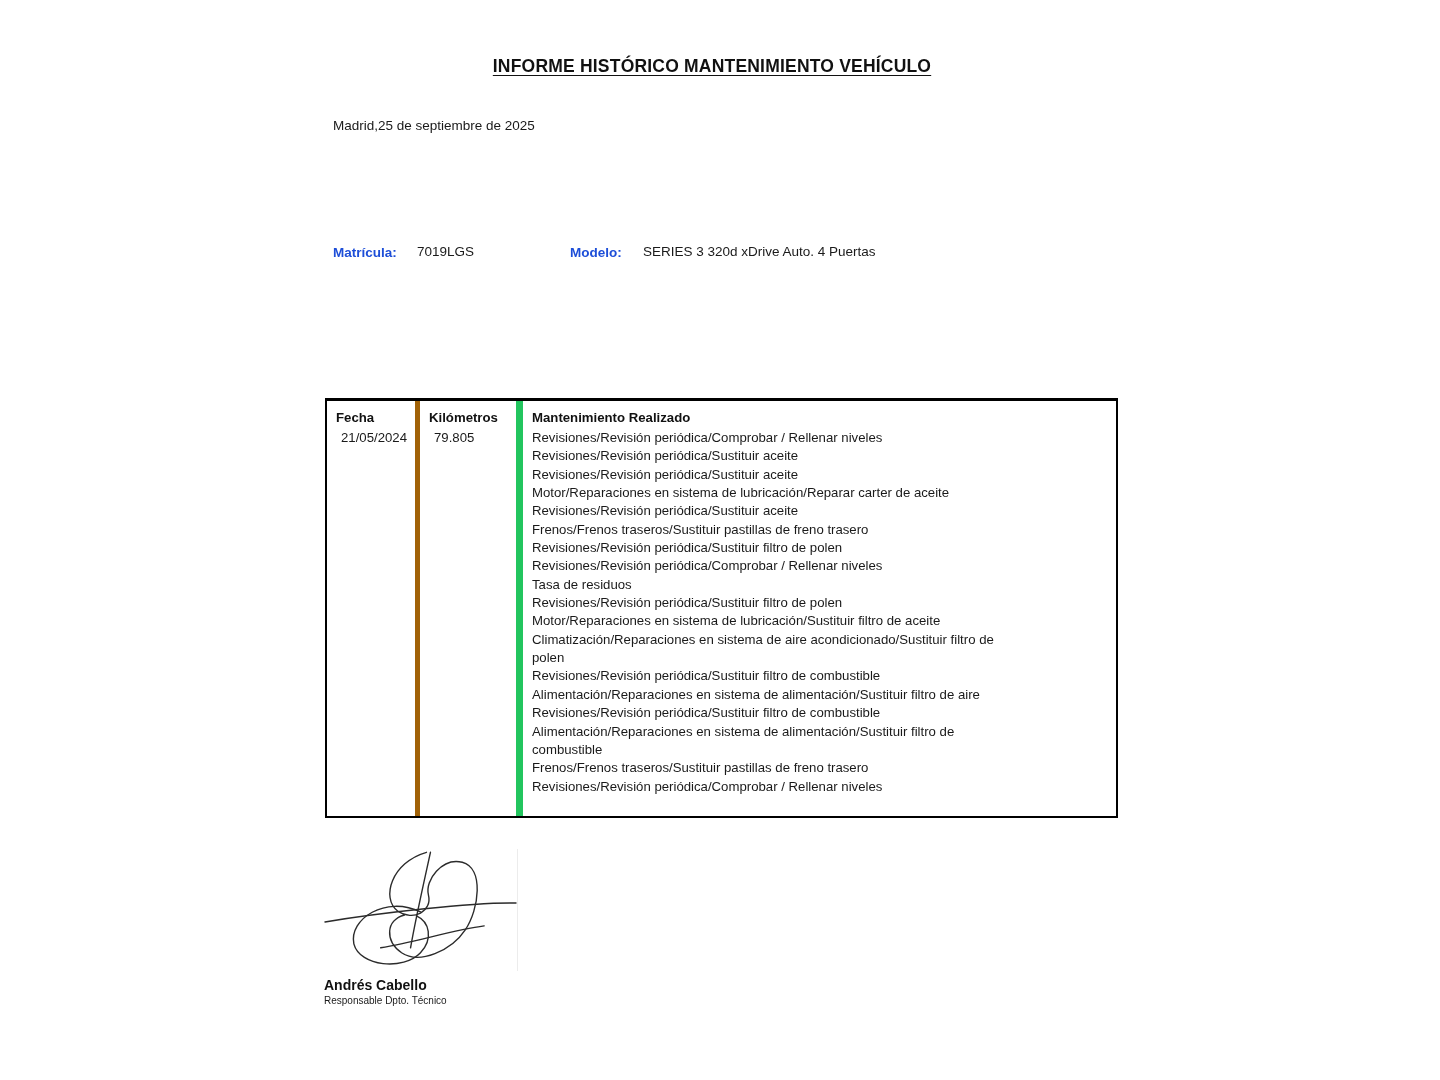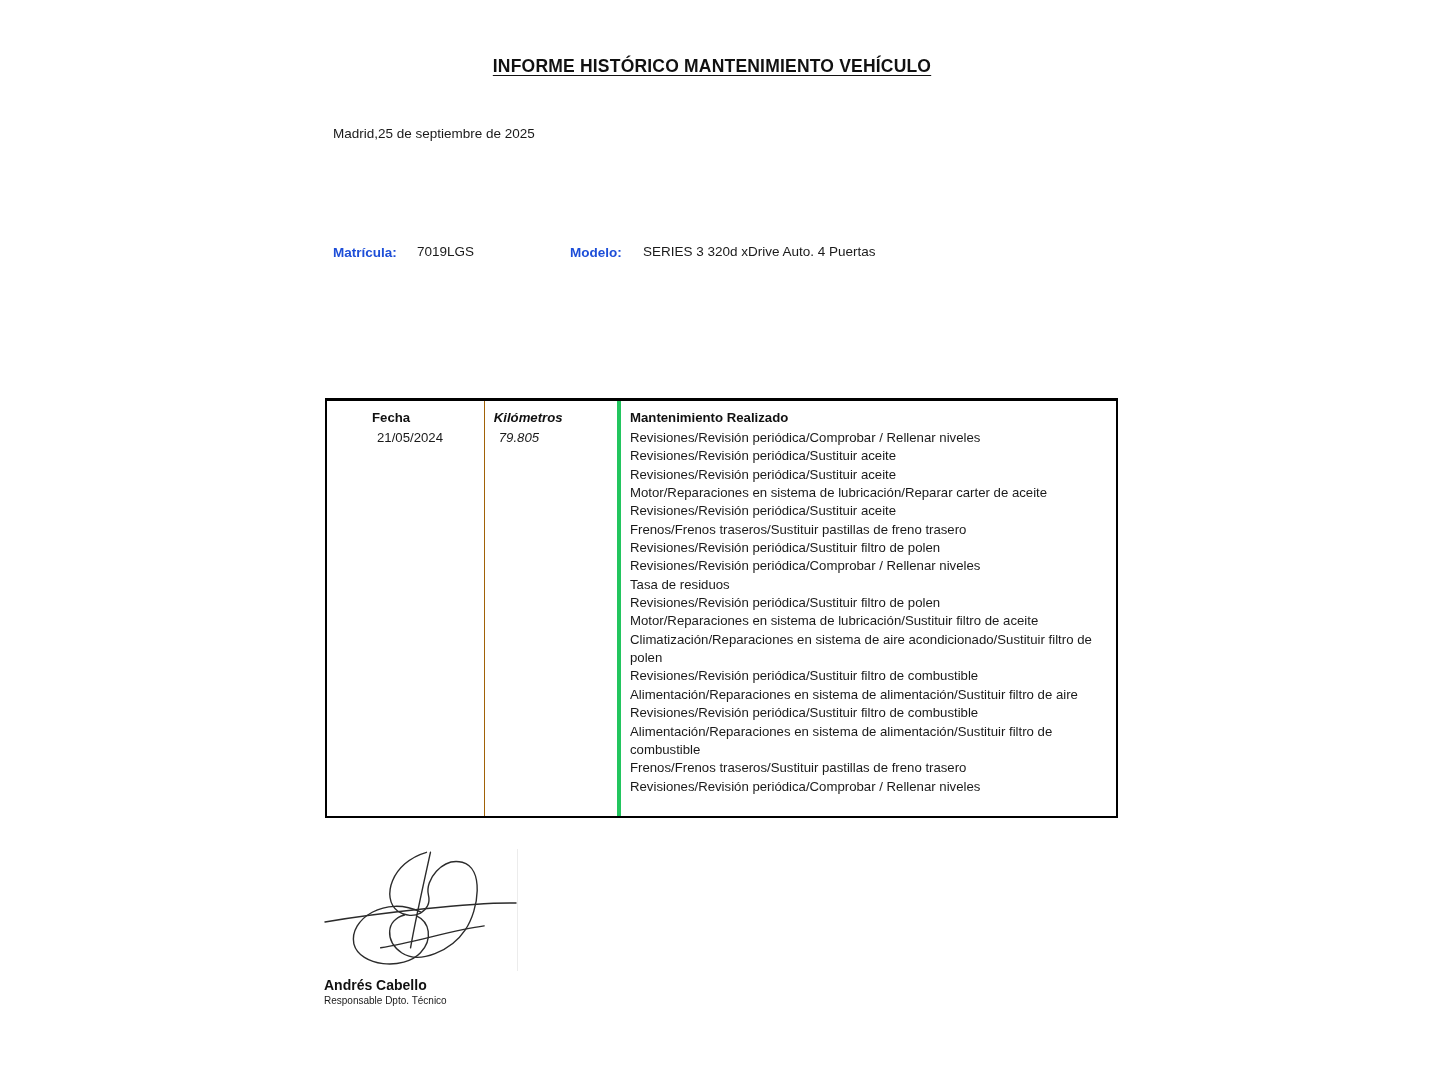--- a/index.html
+++ b/index.html
@@ -18,44 +18,44 @@
     text-align: center;
     font-size: 17.5px;
     font-weight: bold;
     letter-spacing: 0.2px;
     text-decoration: underline;
     text-underline-offset: 3px;
     color: #111;
   }
 
   .date-line {
-    left: 333px; top: 126px;
+    left: 333px; top: 118px;
     font-size: 13.5px;
   }
 
   .vehicle-label { font-size: 13.5px; font-weight: bold; color: #1d4ed8; }
   .vehicle-value { font-size: 13.5px; color: #1a1a1a; }
   .matricula-label { left: 333px; top: 245px; }
   .matricula-value { left: 417px; top: 244px; }
   .modelo-label    { left: 570px; top: 245px; }
   .modelo-value    { left: 643px; top: 244px; }
 
   .maint-table {
     left: 325px; top: 398px;
     width: 793px; height: 420px;
     border: 2px solid #000;
     border-top-width: 3px;
     display: flex;
     flex-direction: row;
     background: #fff;
   }
-  .col { height: 100%; margin-left: 36px; }
+  .col { height: 100%; }
   .col-fecha { width: 88px; }
-  .col-km    { width: 101px; border-left: 1px solid #a16207; font-style: italic; }
-  .col-mant  { flex: 1;      border-left: 4px solid #22c55e; }
+  .col-km    { width: 101px; border-left: 5px solid #a16207; }
+  .col-mant  { flex: 1;      border-left: 7px solid #22c55e; }
   .th {
     font-size: 13.2px;
     font-weight: bold;
     color: #111;
     padding: 9px 0 0 9px;
     height: 28px;
     white-space: nowrap;
   }
   .td {
     font-size: 13.2px;

